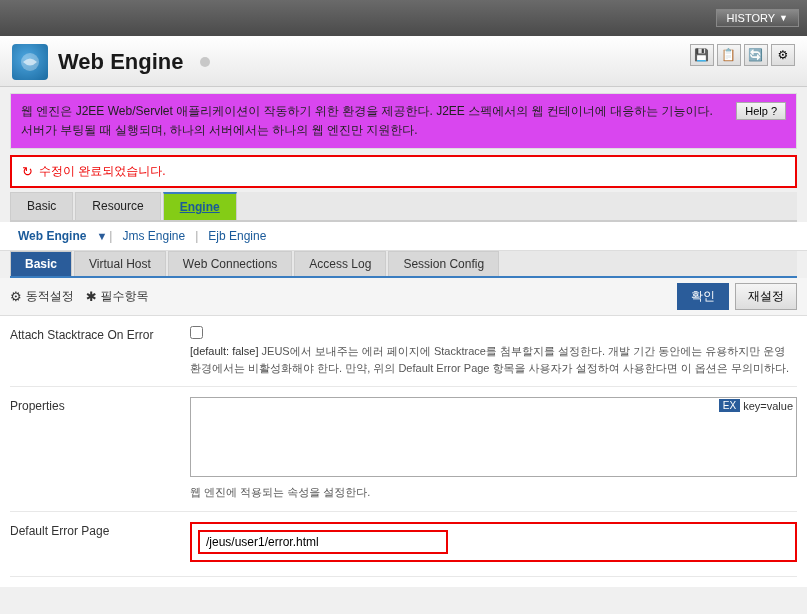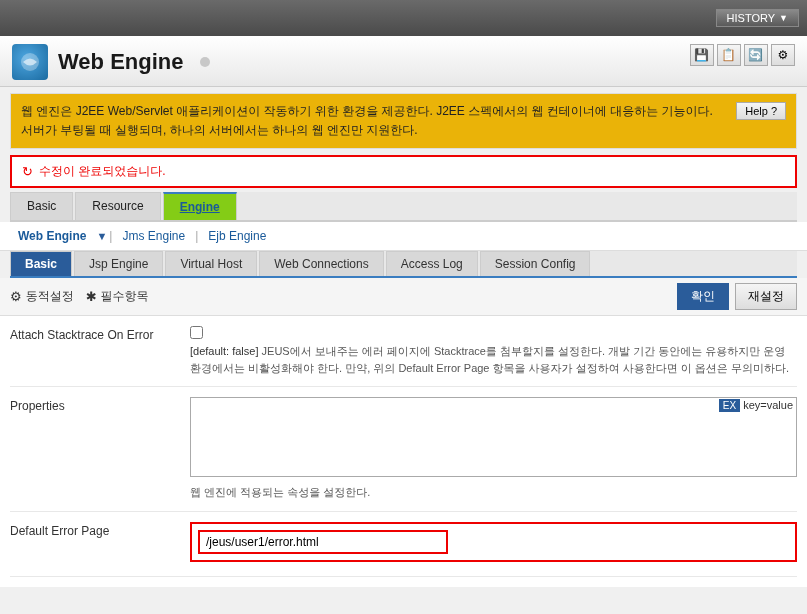--- a/index.html
+++ b/index.html
@@ -13,21 +13,21 @@
     
     .header { background: linear-gradient(to bottom, #fff, #e8e8e8); padding: 8px 12px 6px 12px; border-bottom: 1px solid #ccc; display: flex; align-items: flex-start; justify-content: space-between; }
     .header-left { display: flex; align-items: center; gap: 10px; }
     .header-icon { width: 36px; height: 36px; background: radial-gradient(circle at 40% 40%, #4da6e0, #1a6aa0); border-radius: 4px; display: flex; align-items: center; justify-content: center; }
     .header-title { font-size: 22px; font-weight: bold; color: #1a1a1a; }
     .header-dot { width: 10px; height: 10px; background: #c8c8c8; border-radius: 50%; margin-left: 6px; display: inline-block; }
     .toolbar-icons { display: flex; gap: 3px; align-items: center; }
     .toolbar-icon-btn { width: 24px; height: 22px; background: linear-gradient(to bottom, #f5f5f5, #ddd); border: 1px solid #aaa; cursor: pointer; display: flex; align-items: center; justify-content: center; font-size: 12px; }
 
     
-    .info-box { background: #eab308; border: 1px solid #ddd; margin: 6px 10px; padding: 8px 10px; font-size: 12px; line-height: 1.6; display: flex; align-items: flex-start; justify-content: center; }
+    .info-box { background: #d946ef; border: 1px solid #ddd; margin: 6px 10px; padding: 8px 10px; font-size: 12px; line-height: 1.6; display: flex; align-items: flex-start; justify-content: center; }
     .info-text { flex: 1; }
     .help-btn { background: linear-gradient(to bottom, #f5f5f5, #ddd); border: 1px solid #aaa; padding: 2px 8px; font-size: 11px; cursor: pointer; white-space: nowrap; margin-left: 10px; }
 
     
     .success-bar { background: #fff; border: 2px solid #e00; margin: 4px 10px; padding: 6px 10px; color: #e00; font-size: 12px; display: flex; align-items: center; gap: 6px; }
     .refresh-icon { font-size: 13px; }
 
     
     .main-tabs { display: flex; border-bottom: 2px solid #ccc; margin: 0 10px; background: #e8e8e8; }
     .main-tab { padding: 6px 16px; font-size: 12px; cursor: pointer; border: 1px solid #ccc; border-bottom: none; background: #d8d8d8; margin-right: 2px; }
@@ -66,21 +66,21 @@
     
     .checkbox-area { display: flex; align-items: center; gap: 6px; }
     input[type="checkbox"] { width: 13px; height: 13px; }
 
     
     .text-input { border: 1px solid #aaa; padding: 3px 6px; font-size: 12px; width: 60px; background: #fff; }
 
     
     .textarea-wrap { position: relative; }
     textarea { border: 1px solid #aaa; width: 100%; height: 80px; font-size: 12px; resize: none; padding: 4px; background: #fff; }
-    .key-value-hint { position: absolute; top: 2px; right: 4px; font-size: 11px; color: #333; display: flex; align-items: flex-start; gap: 3px; }
+    .key-value-hint { position: absolute; top: 2px; right: 4px; font-size: 11px; color: #333; display: flex; align-items: flex-end; gap: 3px; }
     .key-value-icon { background: #2a5c9a; color: #fff; font-size: 10px; padding: 1px 4px; }
 
     
     .error-page-input { border: 2px solid #e00; padding: 3px 6px; font-size: 12px; width: 250px; background: #fff; }
     .error-page-wrap { border: 2px solid #e00; padding: 6px; margin-bottom: 4px; }
 
     .bold { font-weight: bold; }
   </style>
 </head>
 <body>
@@ -128,21 +128,20 @@
   <span class="sub-nav-item active">Web Engine</span>
   <span style="color:#2a5c9a; font-size:11px; cursor:pointer;">▼</span>
   <span class="sub-nav-sep">|</span>
   <span class="sub-nav-item">Jms Engine</span>
   <span class="sub-nav-sep">|</span>
   <span class="sub-nav-item">Ejb Engine</span>
 </div>
 
 <div class="sec-tabs">
   <div class="sec-tab active">Basic</div>
-  <div class="sec-tab">Jsp Engine</div>
   <div class="sec-tab">Virtual Host</div>
   <div class="sec-tab">Web Connections</div>
   <div class="sec-tab">Access Log</div>
   <div class="sec-tab">Session Config</div>
 </div>
 
 <div class="action-bar">
   <div class="action-left">
     <div class="action-btn">
       <span class="action-icon">⚙</span>

